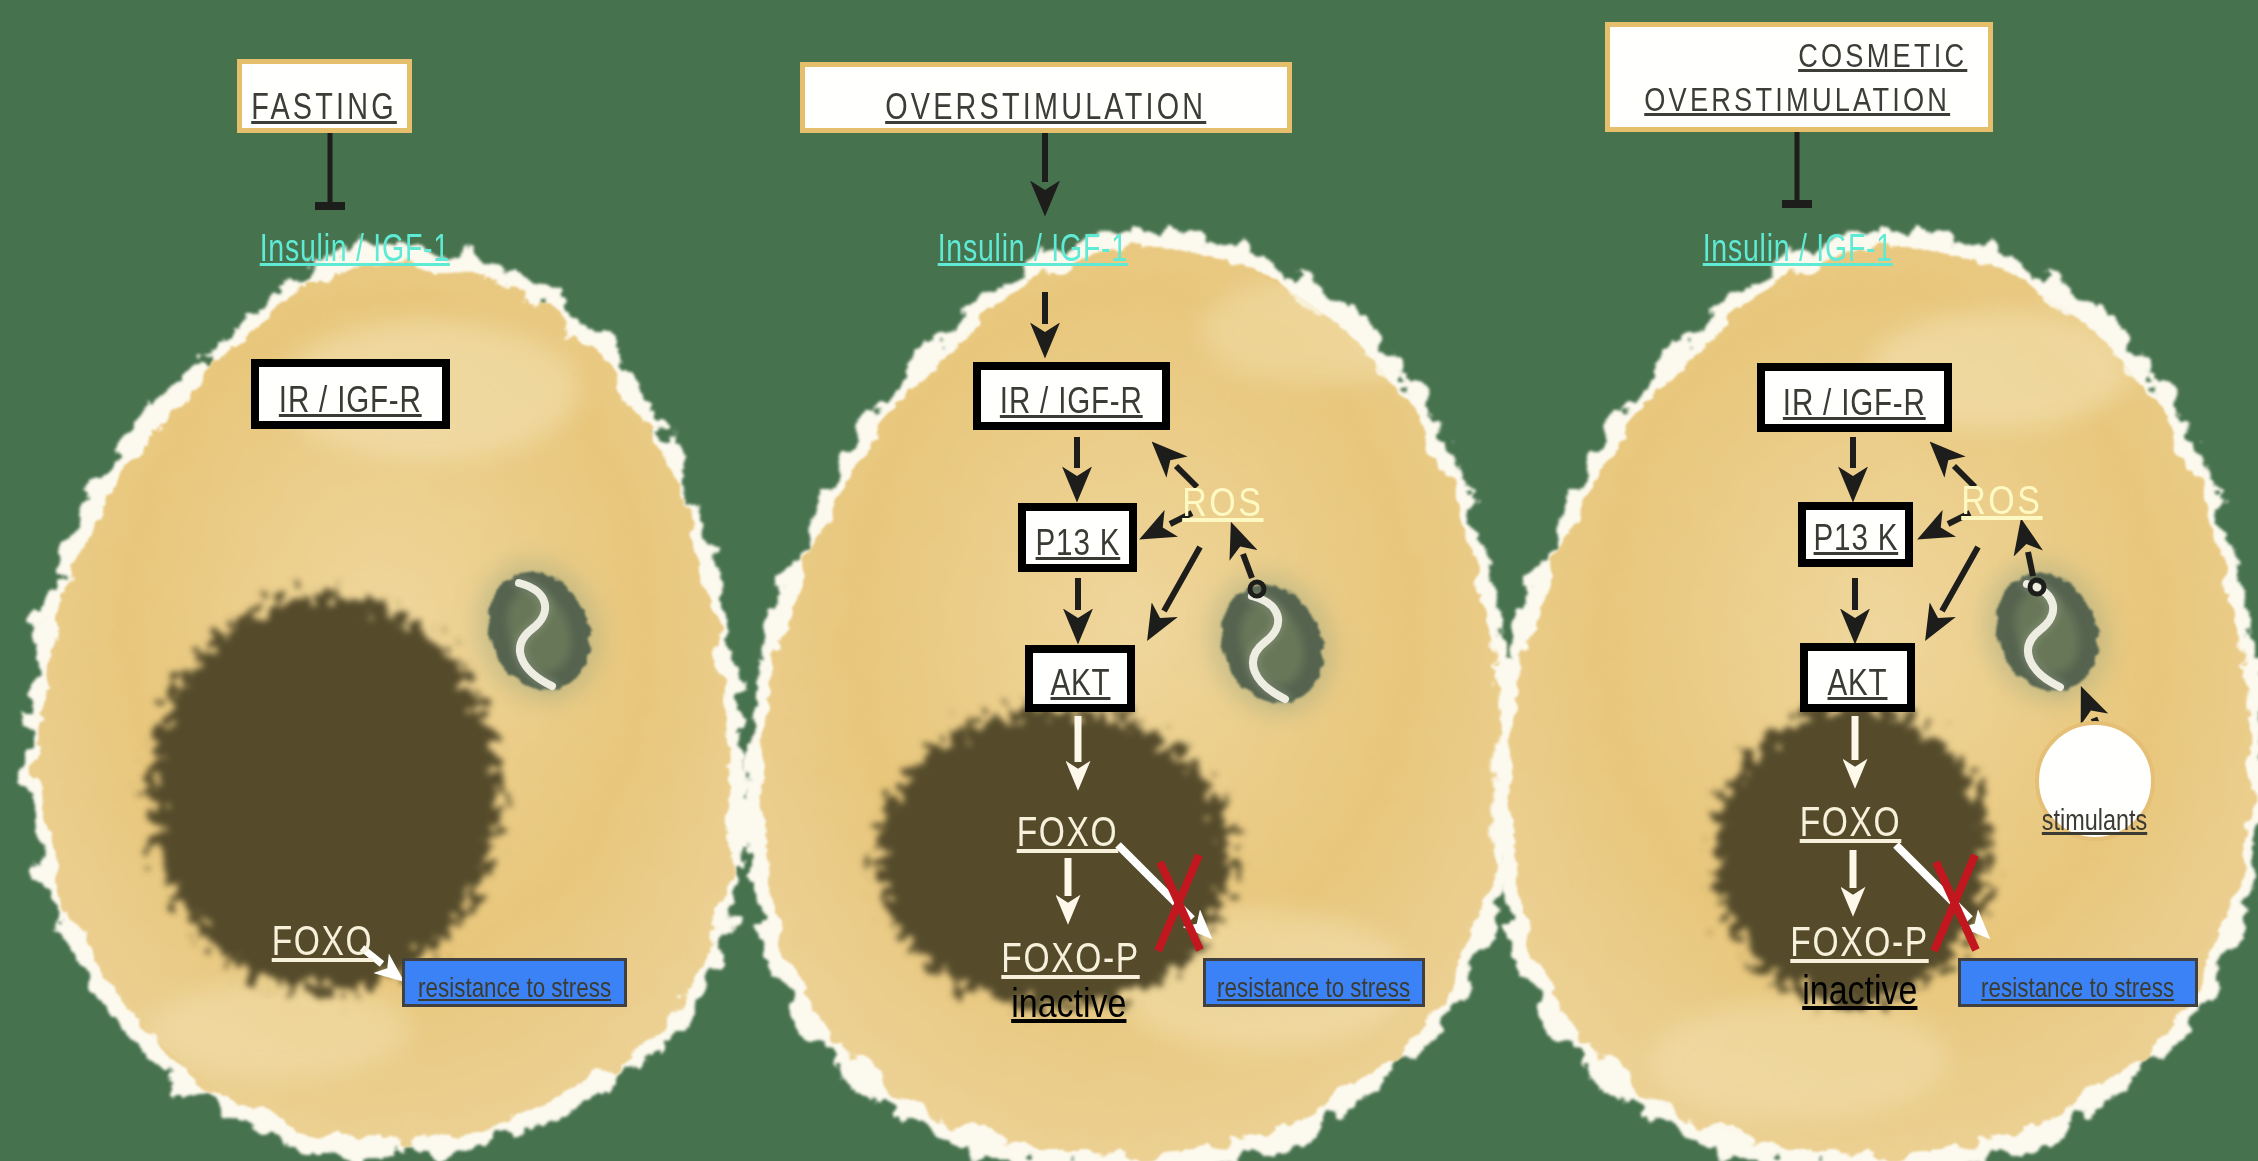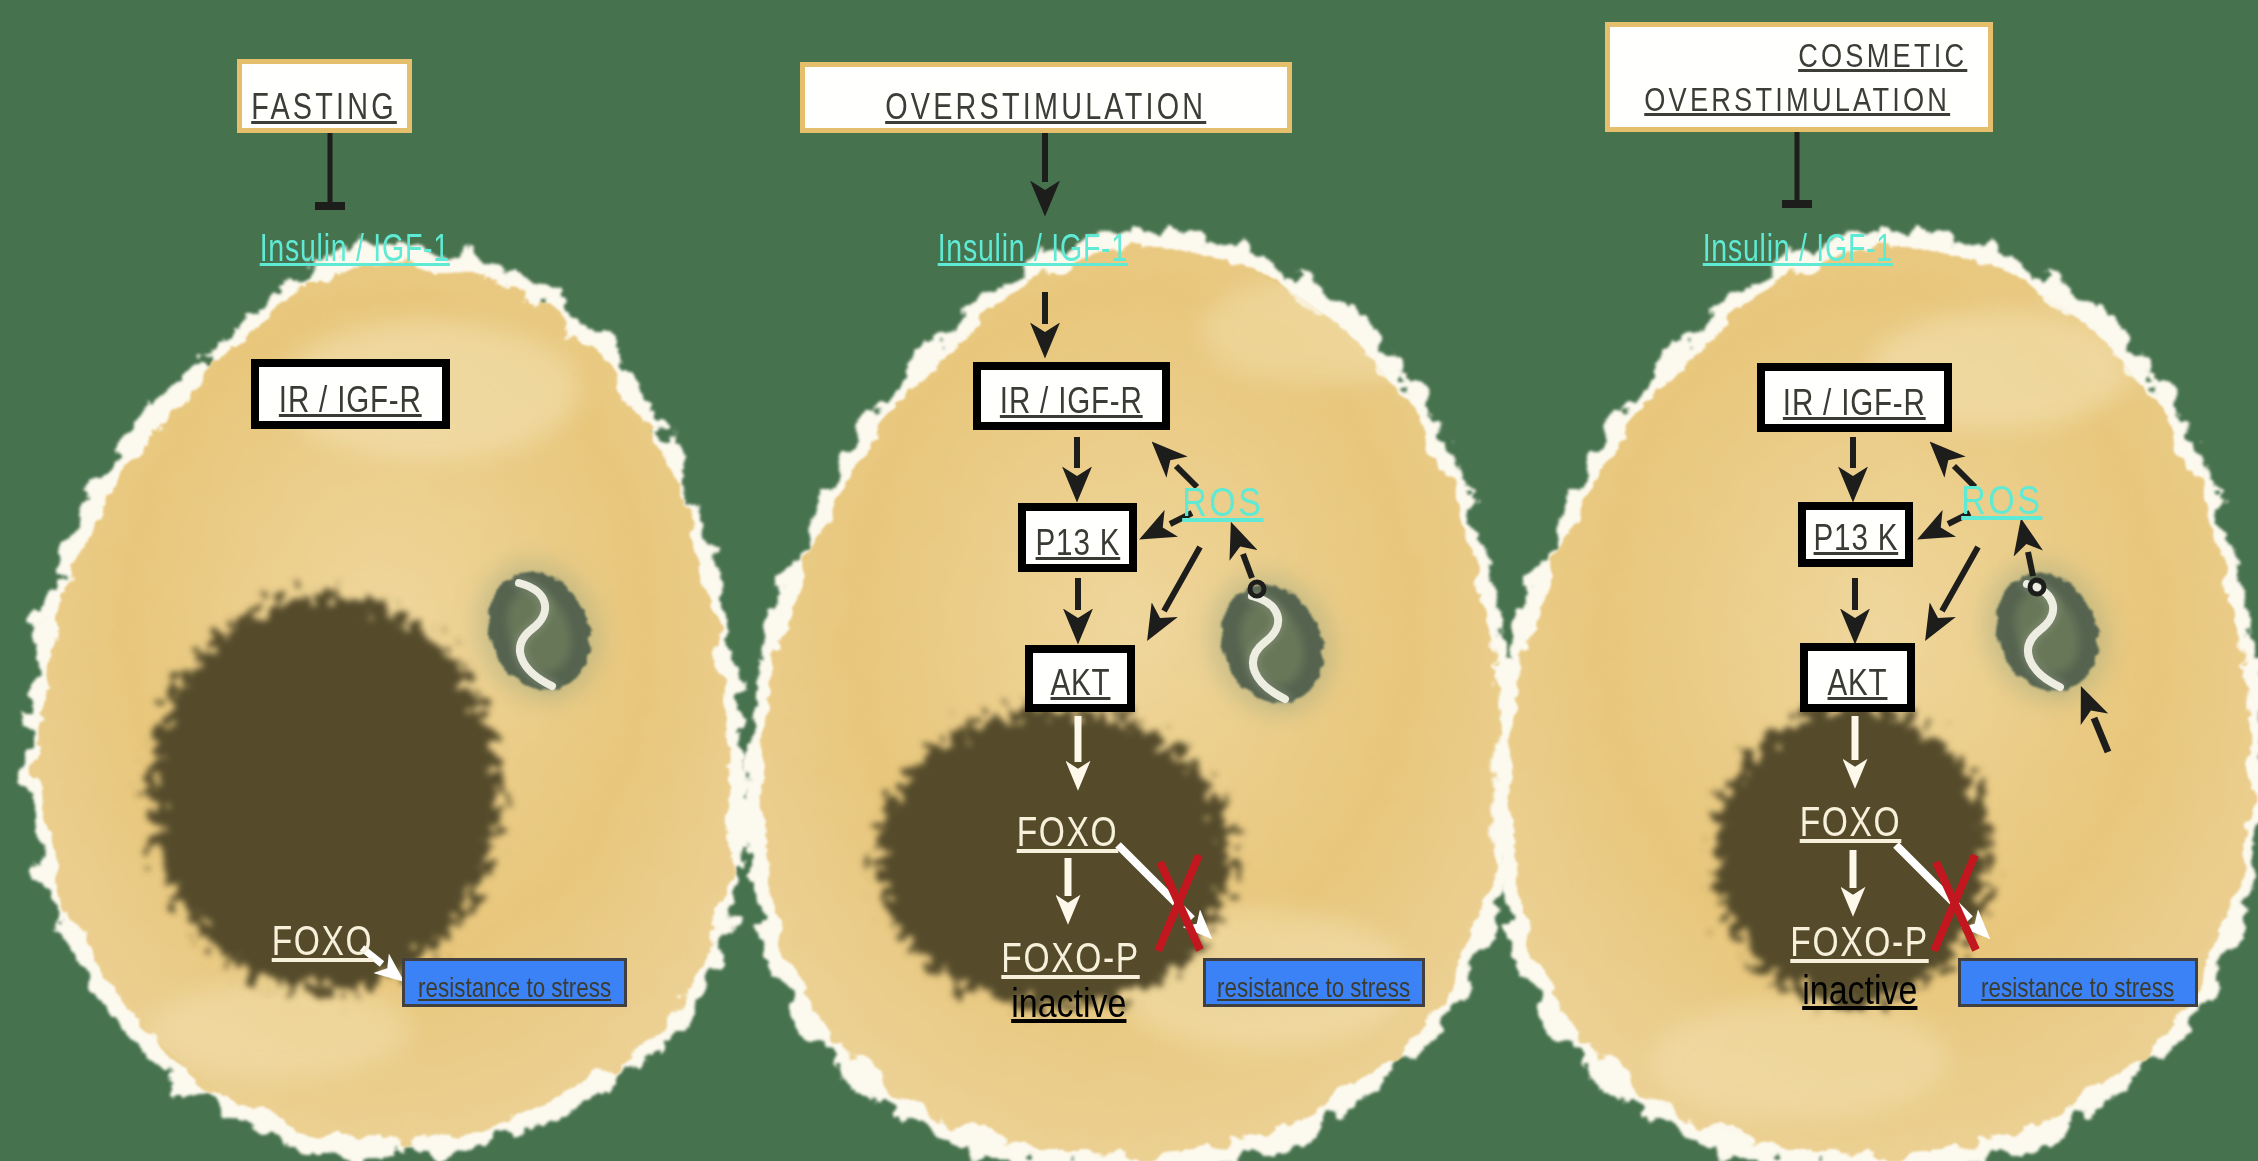--- a/index.html
+++ b/index.html
@@ -7,21 +7,21 @@
   #art{position:absolute;left:0;top:0;}
   .lbl{position:absolute;display:flex;align-items:flex-end;justify-content:center;box-sizing:border-box;white-space:nowrap;text-decoration:underline;}
   .t{display:inline-block;transform:scaleX(0.82);transform-origin:center;white-space:nowrap;}
   .title-box{border:5px solid #e6bf6c;background:#fffffe;color:#3d3d37;font-size:36px;letter-spacing:4px;}
   .title-box .t{transform:scaleX(0.8);}
   .cos{flex-direction:column;line-height:44px;font-size:34px;}
   .ligand{font-size:38px;color:#5eead4;letter-spacing:1px;}
   .ligand .t{transform:scaleX(0.75);}
   .pbox{border:8px solid #000000;background:#fffffe;color:#3b3b35;font-size:37px;letter-spacing:1px;}
   .pbox .t{transform:scaleX(0.8);}
-  .ros{font-size:40px;color:#5eead4;letter-spacing:3px;}
+  .ros{font-size:40px;color:#fef9c3;letter-spacing:3px;}
   .ros .t{transform:scaleX(0.85);}
   .foxo{font-size:42px;color:#f7f1dc;letter-spacing:2px;}
   .foxo .t{transform:scaleX(0.8);}
   .inactive{font-size:40px;color:#000000;}
   .inactive .t{transform:scaleX(0.85);}
   .outcome{border:3px solid #404040;background:#3b82f6;color:#3c3c31;font-size:28px;}
   .outcome .t{transform:scaleX(0.8);}
   .stim{border-radius:50%;border:4px solid #e4bf75;background:#fffffe;color:#3b3b34;font-size:30px;padding-top:14px;}
   .stim .t{transform:scaleX(0.78);}
 </style>
@@ -253,13 +253,16 @@
   <div class="lbl outcome" style="left:402px;top:958px;width:225px;height:49px;">
       <span class="t">resistance to stress</span>
     </div>
   <div class="lbl outcome" style="left:1203px;top:958px;width:222px;height:49px;">
       <span class="t">resistance to stress</span>
     </div>
   <div class="lbl outcome" style="left:1958px;top:958px;width:240px;height:49px;">
       <span class="t">resistance to stress</span>
     </div>
 
+  <div class="lbl stim" style="left:2035px;top:721px;width:120px;height:120px;">
+      <span class="t">stimulants</span>
+    </div>
 </div>
 
 </body></html>

